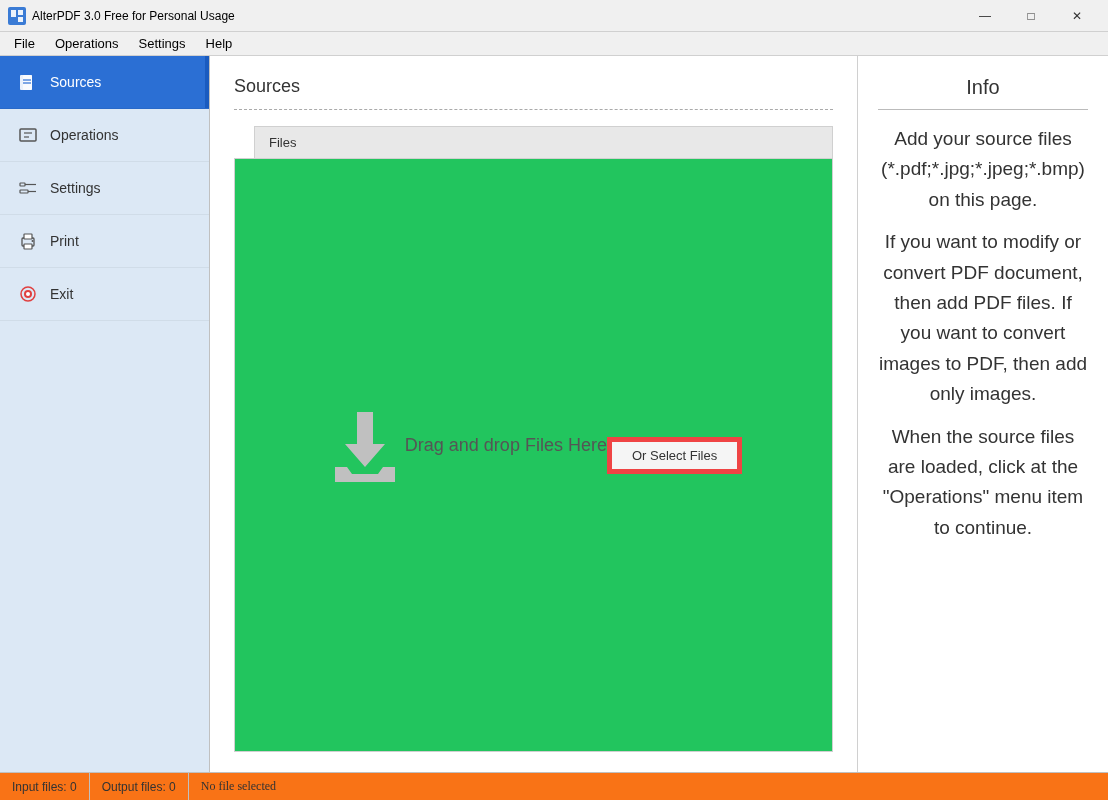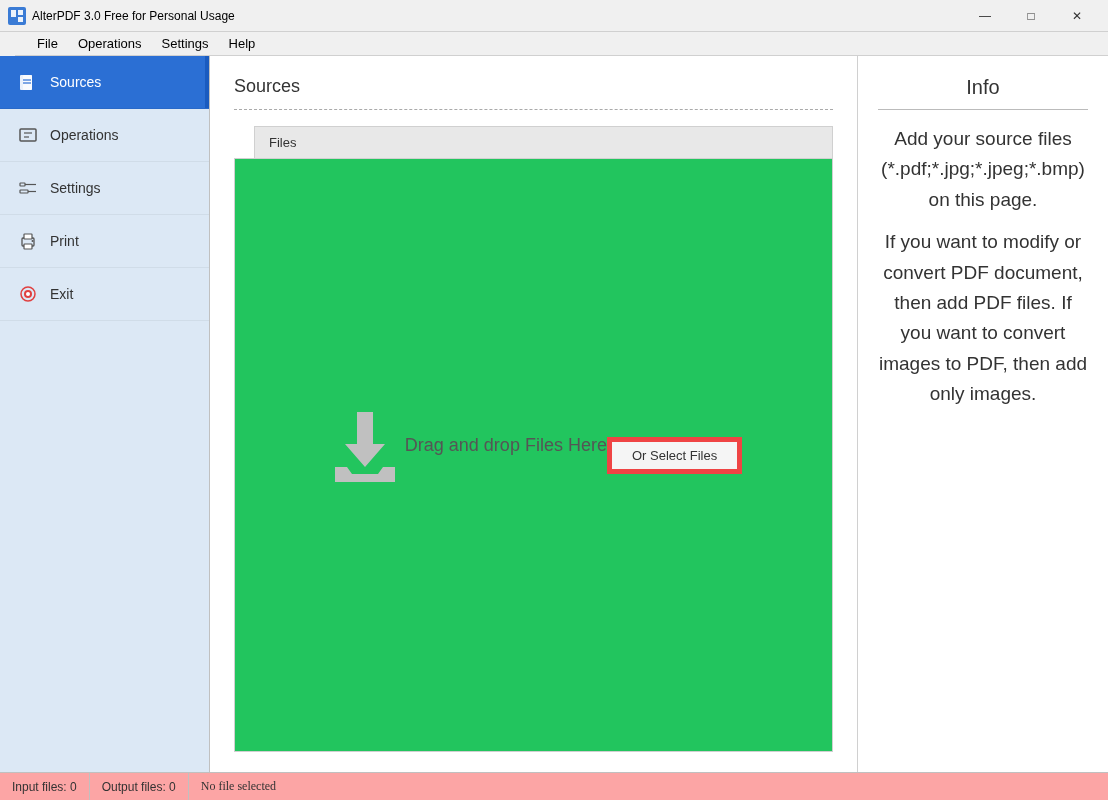--- a/index.html
+++ b/index.html
@@ -58,24 +58,23 @@
       font-size: 12px;
       color: #333;
     }
 
     
     .menu-bar {
       background: #f0f0f0;
       height: 24px;
       display: flex;
       align-items: center;
-      padding: 0 12px;
+      padding: 0 4px;
       border-bottom: 1px solid #d0d0d0;
       flex-shrink: 0;
-      margin-left: 15px;
     }
     .menu-item {
       padding: 2px 10px;
       cursor: pointer;
       font-size: 13px;
       color: #000;
     }
 
     
     .main-container {
@@ -230,21 +229,21 @@
     .info-text {
       font-size: 19px;
       color: #333;
       line-height: 1.6;
     }
     .info-text p { margin-bottom: 12px; }
 
     
     .status-bar {
       height: 28px;
-      background: #fca5a5;
+      background: #f97316;
       border-top: 1px solid #c0c0c0;
       display: flex;
       align-items: center;
       flex-shrink: 0;
     }
     .status-segment {
       padding: 0 12px;
       font-size: 12px;
       color: #333;
       border-right: 1px solid #c0c0c0;
@@ -364,20 +363,21 @@
           <button class="select-files-btn">Or Select Files</button>
         </div>
       </div>
 
       <div class="info-panel">
         <h2 class="info-title">Info</h2>
         <hr class="info-divider">
         <div class="info-text">
           <p>Add your source files (*.pdf;*.jpg;*.jpeg;*.bmp) on this page.</p>
           <p>If you want to modify or convert PDF document, then add PDF files. If you want to convert images to PDF, then add only images.</p>
+          <p>When the source files are loaded, click at the "Operations" menu item to continue.</p>
         </div>
       </div>
 
     </div>
   </div>
 </div>
 
 <div class="status-bar">
   <span class="status-segment">Input files: 0</span>
   <span class="status-segment">Output files: 0</span>

